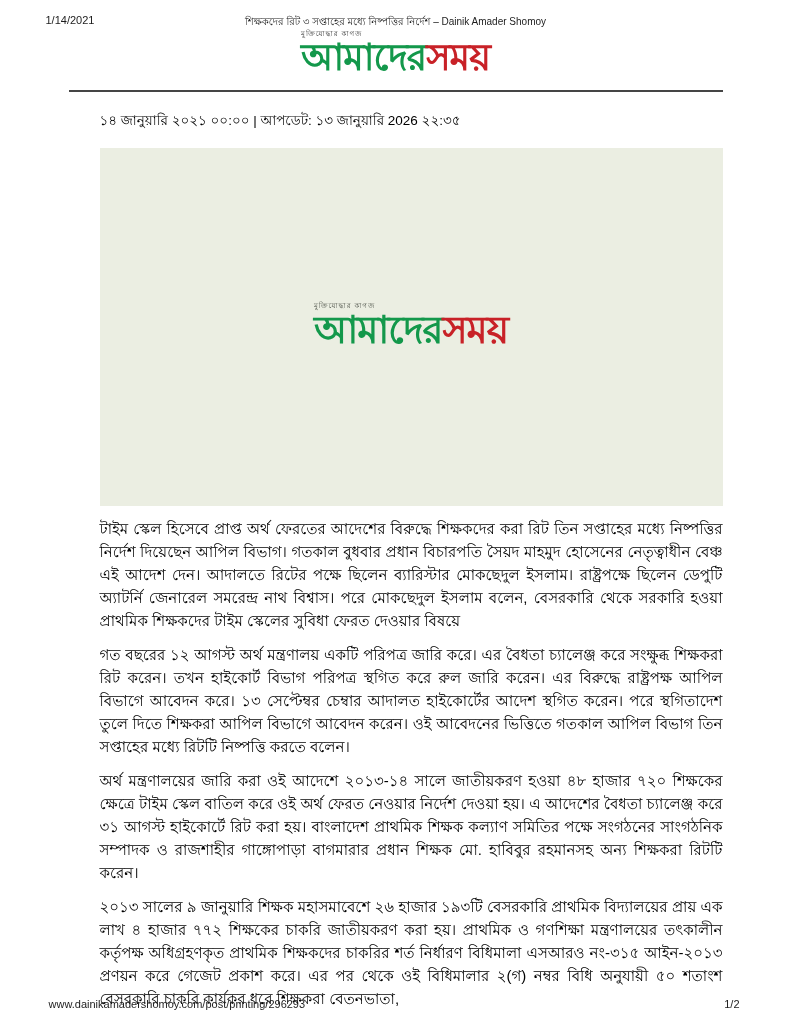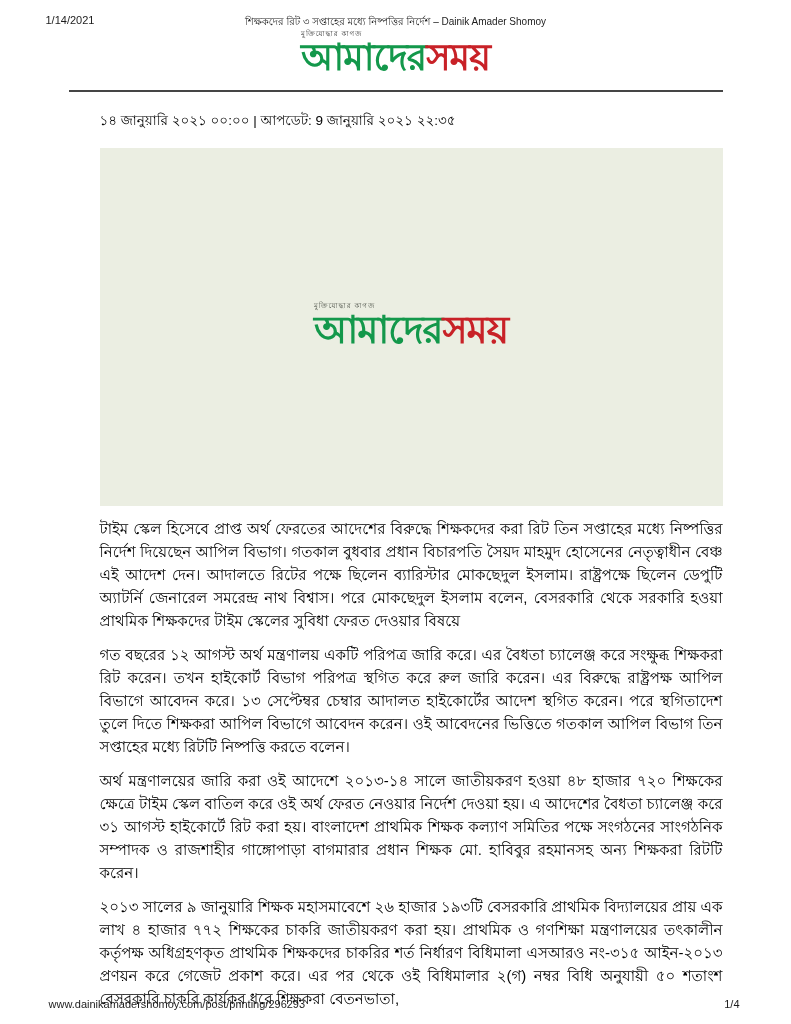--- a/index.html
+++ b/index.html
@@ -144,35 +144,35 @@
   <div class="masthead">
     <div class="logo-wrap">
       <span class="logo-tagline">মুক্তিযোদ্ধার কাগজ</span>
       <span class="logo-text"><span class="logo-green">আমাদের</span><span class="logo-red">সময়</span></span>
     </div>
   </div>
 
   <div class="header-divider"></div>
 
   <div class="article">
-    <div class="dateline">১৪ জানুয়ারি ২০২১ ০০:০০ | আপডেট: 9 জানুয়ারি ২০২১ ২২:৩৫</div>
+    <div class="dateline">১৪ জানুয়ারি ২০২১ ০০:০০ | আপডেট: ১৩ জানুয়ারি 2026 ২২:৩৫</div>
 
     <div class="feature-image">
       <div class="logo-wrap">
         <span class="logo-tagline">মুক্তিযোদ্ধার কাগজ</span>
         <span class="logo-text"><span class="logo-green">আমাদের</span><span class="logo-red">সময়</span></span>
       </div>
     </div>
 
     <div class="body-text">
       <p>টাইম স্কেল হিসেবে প্রাপ্ত অর্থ ফেরতের আদেশের বিরুদ্ধে শিক্ষকদের করা রিট তিন সপ্তাহের মধ্যে নিষ্পত্তির নির্দেশ দিয়েছেন আপিল বিভাগ। গতকাল বুধবার প্রধান বিচারপতি সৈয়দ মাহমুদ হোসেনের নেতৃত্বাধীন বেঞ্চ এই আদেশ দেন। আদালতে রিটের পক্ষে ছিলেন ব্যারিস্টার মোকছেদুল ইসলাম। রাষ্ট্রপক্ষে ছিলেন ডেপুটি অ্যাটর্নি জেনারেল সমরেন্দ্র নাথ বিশ্বাস। পরে মোকছেদুল ইসলাম বলেন, বেসরকারি থেকে সরকারি হওয়া প্রাথমিক শিক্ষকদের টাইম স্কেলের সুবিধা ফেরত দেওয়ার বিষয়ে</p>
       <p>গত বছরের ১২ আগস্ট অর্থ মন্ত্রণালয় একটি পরিপত্র জারি করে। এর বৈধতা চ্যালেঞ্জ করে সংক্ষুব্ধ শিক্ষকরা রিট করেন। তখন হাইকোর্ট বিভাগ পরিপত্র স্থগিত করে রুল জারি করেন। এর বিরুদ্ধে রাষ্ট্রপক্ষ আপিল বিভাগে আবেদন করে। ১৩ সেপ্টেম্বর চেম্বার আদালত হাইকোর্টের আদেশ স্থগিত করেন। পরে স্থগিতাদেশ তুলে দিতে শিক্ষকরা আপিল বিভাগে আবেদন করেন। ওই আবেদনের ভিত্তিতে গতকাল আপিল বিভাগ তিন সপ্তাহের মধ্যে রিটটি নিষ্পত্তি করতে বলেন।</p>
       <p>অর্থ মন্ত্রণালয়ের জারি করা ওই আদেশে ২০১৩-১৪ সালে জাতীয়করণ হওয়া ৪৮ হাজার ৭২০ শিক্ষকের ক্ষেত্রে টাইম স্কেল বাতিল করে ওই অর্থ ফেরত নেওয়ার নির্দেশ দেওয়া হয়। এ আদেশের বৈধতা চ্যালেঞ্জ করে ৩১ আগস্ট হাইকোর্টে রিট করা হয়। বাংলাদেশ প্রাথমিক শিক্ষক কল্যাণ সমিতির পক্ষে সংগঠনের সাংগঠনিক সম্পাদক ও রাজশাহীর গাঙ্গোপাড়া বাগমারার প্রধান শিক্ষক মো. হাবিবুর রহমানসহ অন্য শিক্ষকরা রিটটি করেন।</p>
       <p>২০১৩ সালের ৯ জানুয়ারি শিক্ষক মহাসমাবেশে ২৬ হাজার ১৯৩টি বেসরকারি প্রাথমিক বিদ্যালয়ের প্রায় এক লাখ ৪ হাজার ৭৭২ শিক্ষকের চাকরি জাতীয়করণ করা হয়। প্রাথমিক ও গণশিক্ষা মন্ত্রণালয়ের তৎকালীন কর্তৃপক্ষ অধিগ্রহণকৃত প্রাথমিক শিক্ষকদের চাকরির শর্ত নির্ধারণ বিধিমালা এসআরও নং-৩১৫ আইন-২০১৩ প্রণয়ন করে গেজেট প্রকাশ করে। এর পর থেকে ওই বিধিমালার ২(গ) নম্বর বিধি অনুযায়ী ৫০ শতাংশ বেসরকারি চাকরি কার্যকর ধরে শিক্ষকরা বেতনভাতা,</p>
     </div>
   </div>
 
   <div class="print-footer">
     <span>www.dainikamadershomoy.com/post/printing/296293</span>
-    <span>1/4</span>
+    <span>1/2</span>
   </div>
 
 </div>
 
 </body></html>

